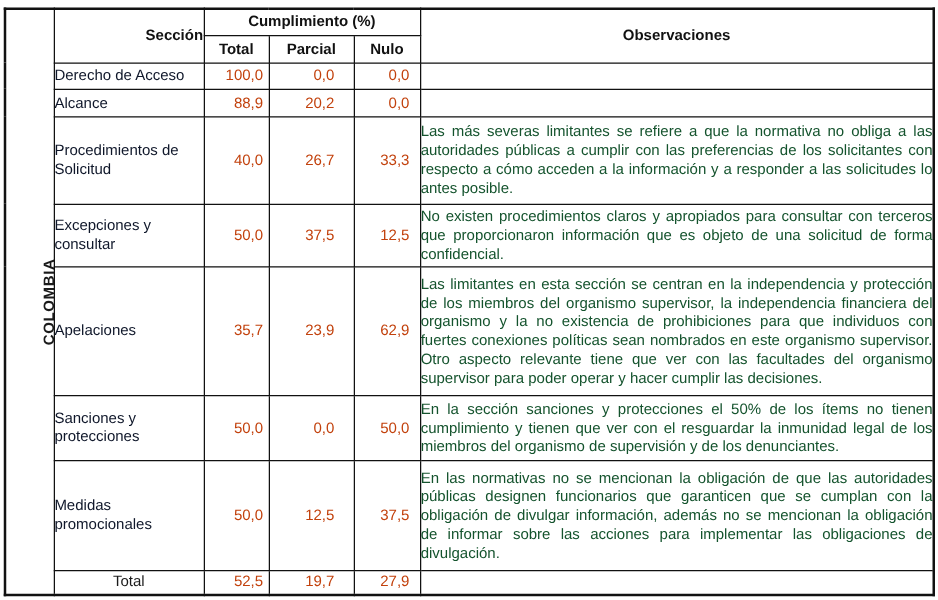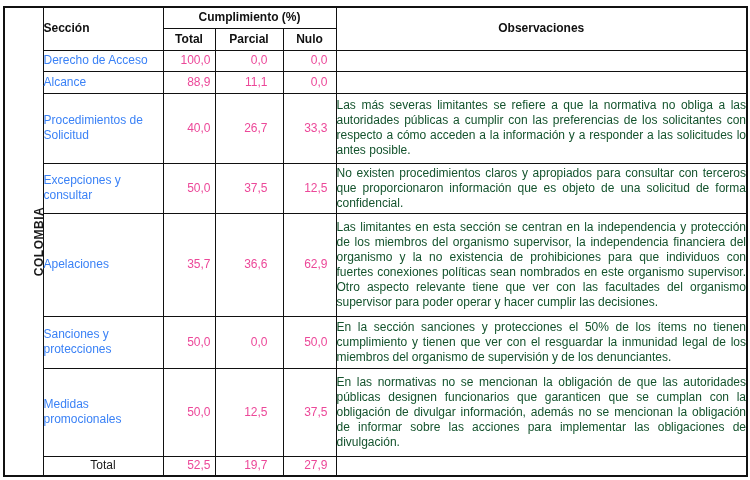--- a/index.html
+++ b/index.html
@@ -13,36 +13,36 @@
     table-layout:fixed;
   }
   table.main td, table.main th {
     border:1.5px solid #111;
     padding:0;
     font-size:12px;
     line-height:15px;
     vertical-align:middle;
   }
   th { font-weight:bold; font-size:12.5px; color:#111; }
-  th.h-seccion { vertical-align:top; padding-top:2px; text-align:left; }
+  th.h-seccion { vertical-align:top; padding-top:2px; text-align:right; }
   th.h-obs { vertical-align:top; padding-top:2px; text-align:center;margin-top:28px; }
   th.h-cump { text-align:center; height:19px; }
   th.h-sub { text-align:center; height:20px; }
   td.country {
     text-align:center; vertical-align:middle;
     border-bottom:2px solid #111;
   }
   .vertical {
     display:inline-block;
     transform:rotate(-90deg);
     font-weight:bold; font-size:12px; letter-spacing:0.5px;
     white-space:nowrap;
   }
-  td.sec { padding-left:9px; padding-right:4px; color:#3b82f6; }
-  td.num { text-align:right; padding-right:12px; color:#ec4899; }
+  td.sec { padding-left:9px; padding-right:4px; color:#0f172a; }
+  td.num { text-align:right; padding-right:12px; color:#c2410c; }
   td.num.total-col { padding-right:4px; }
   td.num.parcial-col { padding-right:15px; }
   td.num.nulo-col { padding-right:8px; }
   td.obs { text-align:justify; padding:0 3px 0 6px; color:#14532d; font-size:12px; line-height:15px; vertical-align:top; }
   td.center { text-align:center; }
 </style>
 </head>
 <body>
 
 <table class="main">
@@ -72,42 +72,42 @@
   <tr style="height:21px">
     <td class="sec">Derecho de Acceso</td>
     <td class="num total-col">100,0</td>
     <td class="num parcial-col">0,0</td>
     <td class="num nulo-col">0,0</td>
     <td class="obs"></td>
   </tr>
   <tr style="height:22px">
     <td class="sec">Alcance</td>
     <td class="num total-col">88,9</td>
-    <td class="num parcial-col">11,1</td>
+    <td class="num parcial-col">20,2</td>
     <td class="num nulo-col">0,0</td>
     <td class="obs"></td>
   </tr>
   <tr style="height:70px">
     <td class="sec">Procedimientos de Solicitud</td>
     <td class="num total-col">40,0</td>
     <td class="num parcial-col">26,7</td>
     <td class="num nulo-col">33,3</td>
     <td class="obs">Las más severas limitantes se refiere a que la normativa no obliga a las autoridades públicas a cumplir con las preferencias de los solicitantes con respecto a cómo acceden a la información y a responder a las solicitudes lo antes posible.</td>
   </tr>
   <tr style="height:50px">
     <td class="sec">Excepciones y consultar</td>
     <td class="num total-col">50,0</td>
     <td class="num parcial-col">37,5</td>
     <td class="num nulo-col">12,5</td>
     <td class="obs">No existen procedimientos claros y apropiados para consultar con terceros que proporcionaron información que es objeto de una solicitud de forma confidencial.</td>
   </tr>
   <tr style="height:103px">
     <td class="sec">Apelaciones</td>
     <td class="num total-col">35,7</td>
-    <td class="num parcial-col">36,6</td>
+    <td class="num parcial-col">23,9</td>
     <td class="num nulo-col">62,9</td>
     <td class="obs">Las limitantes en esta sección se centran en la independencia y protección de los miembros del organismo supervisor, la independencia financiera del organismo y la no existencia de prohibiciones para que individuos con fuertes conexiones políticas sean nombrados en este organismo supervisor. Otro aspecto relevante tiene que ver con las facultades del organismo supervisor para poder operar y hacer cumplir las decisiones.</td>
   </tr>
   <tr style="height:52px">
     <td class="sec">Sanciones y protecciones</td>
     <td class="num total-col">50,0</td>
     <td class="num parcial-col">0,0</td>
     <td class="num nulo-col">50,0</td>
     <td class="obs">En la sección sanciones y protecciones el 50% de los ítems no tienen cumplimiento y tienen que ver con el resguardar la inmunidad legal de los miembros del organismo de supervisión y de los denunciantes.</td>
   </tr>

